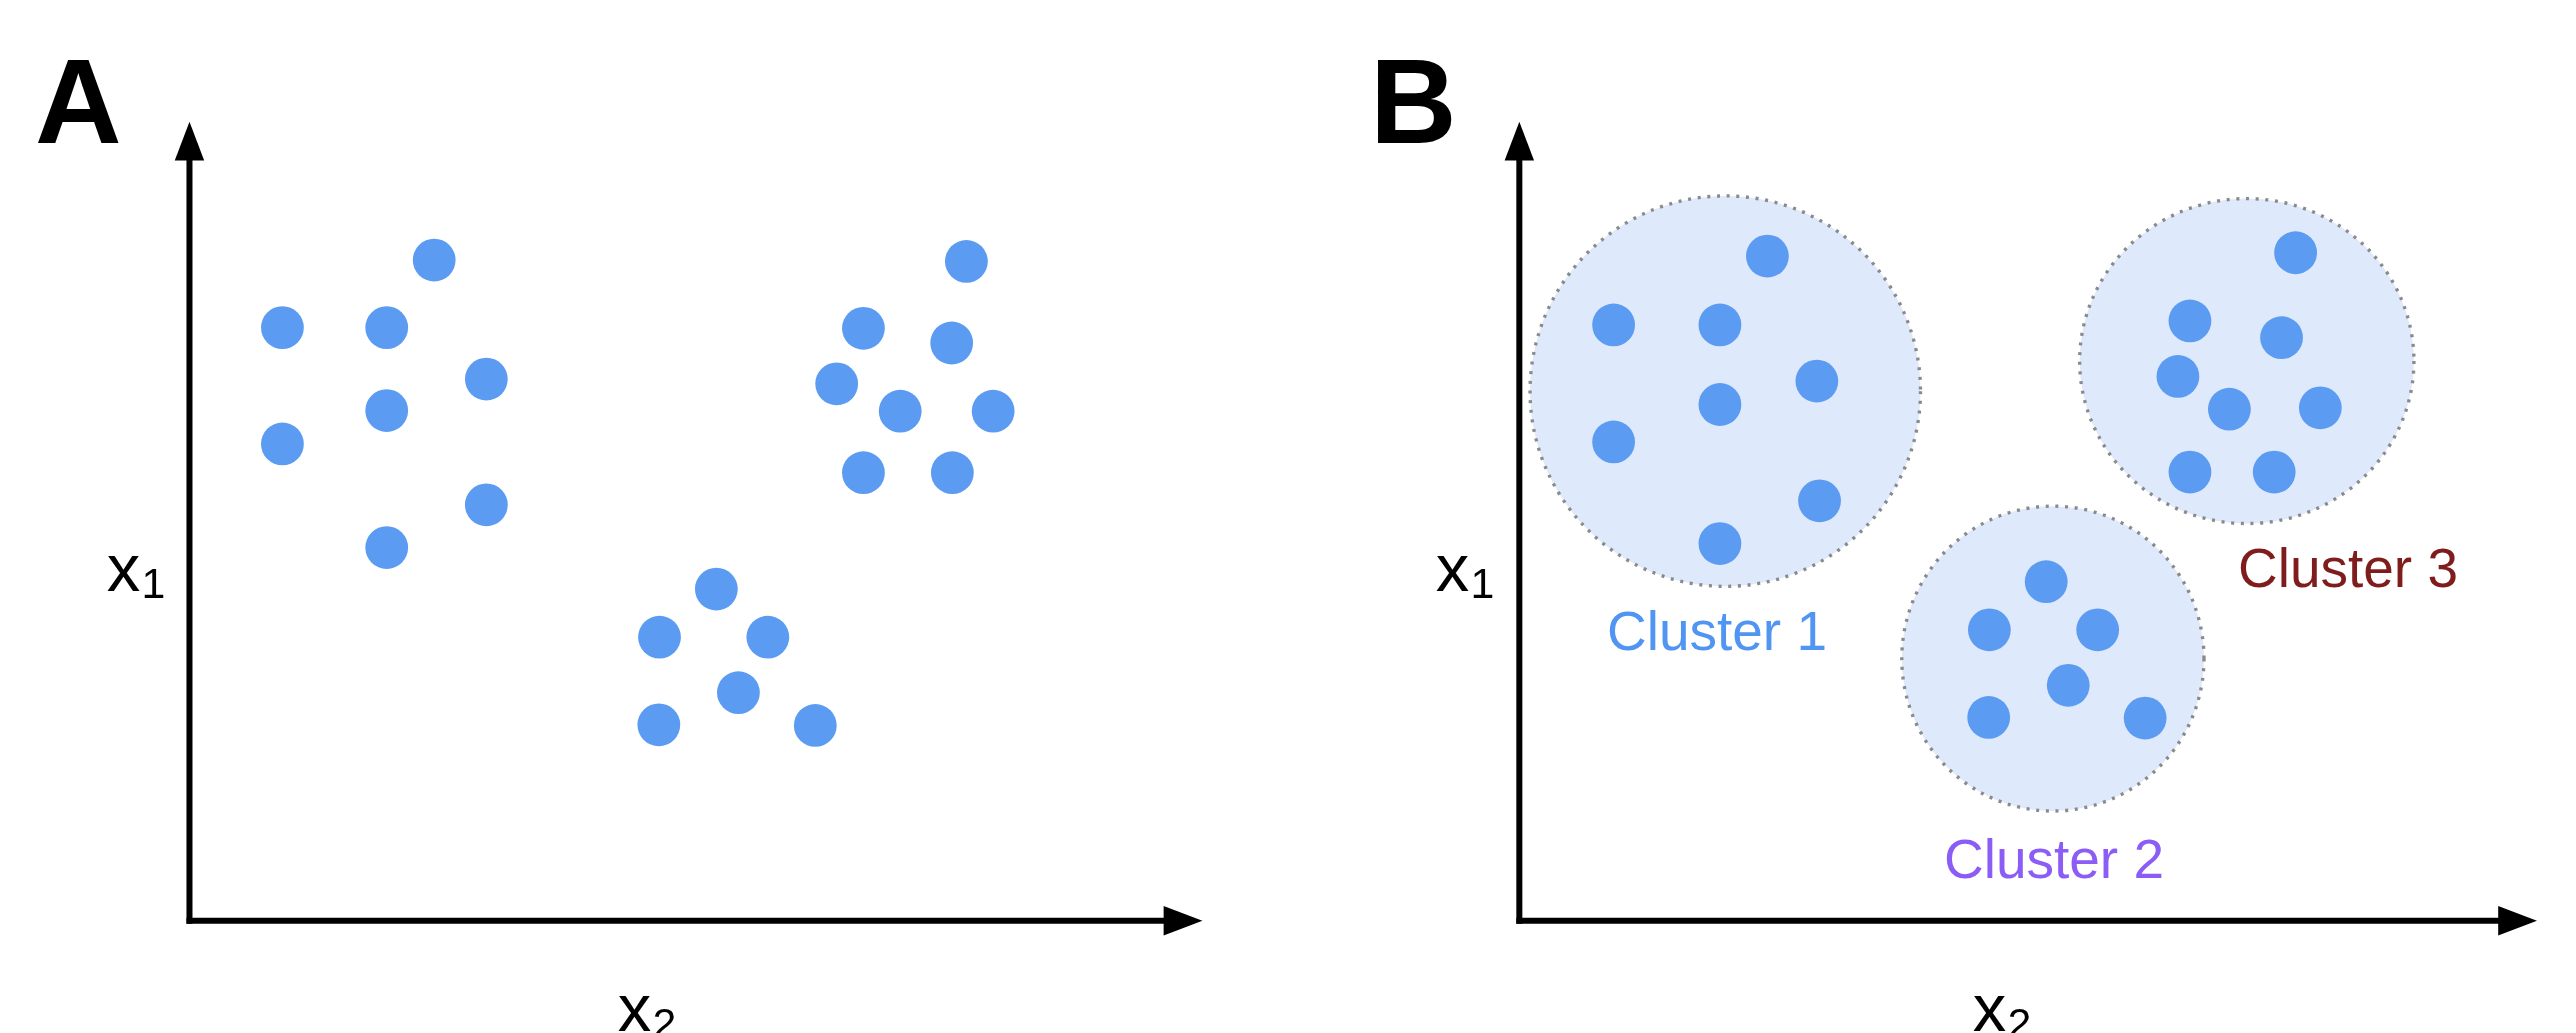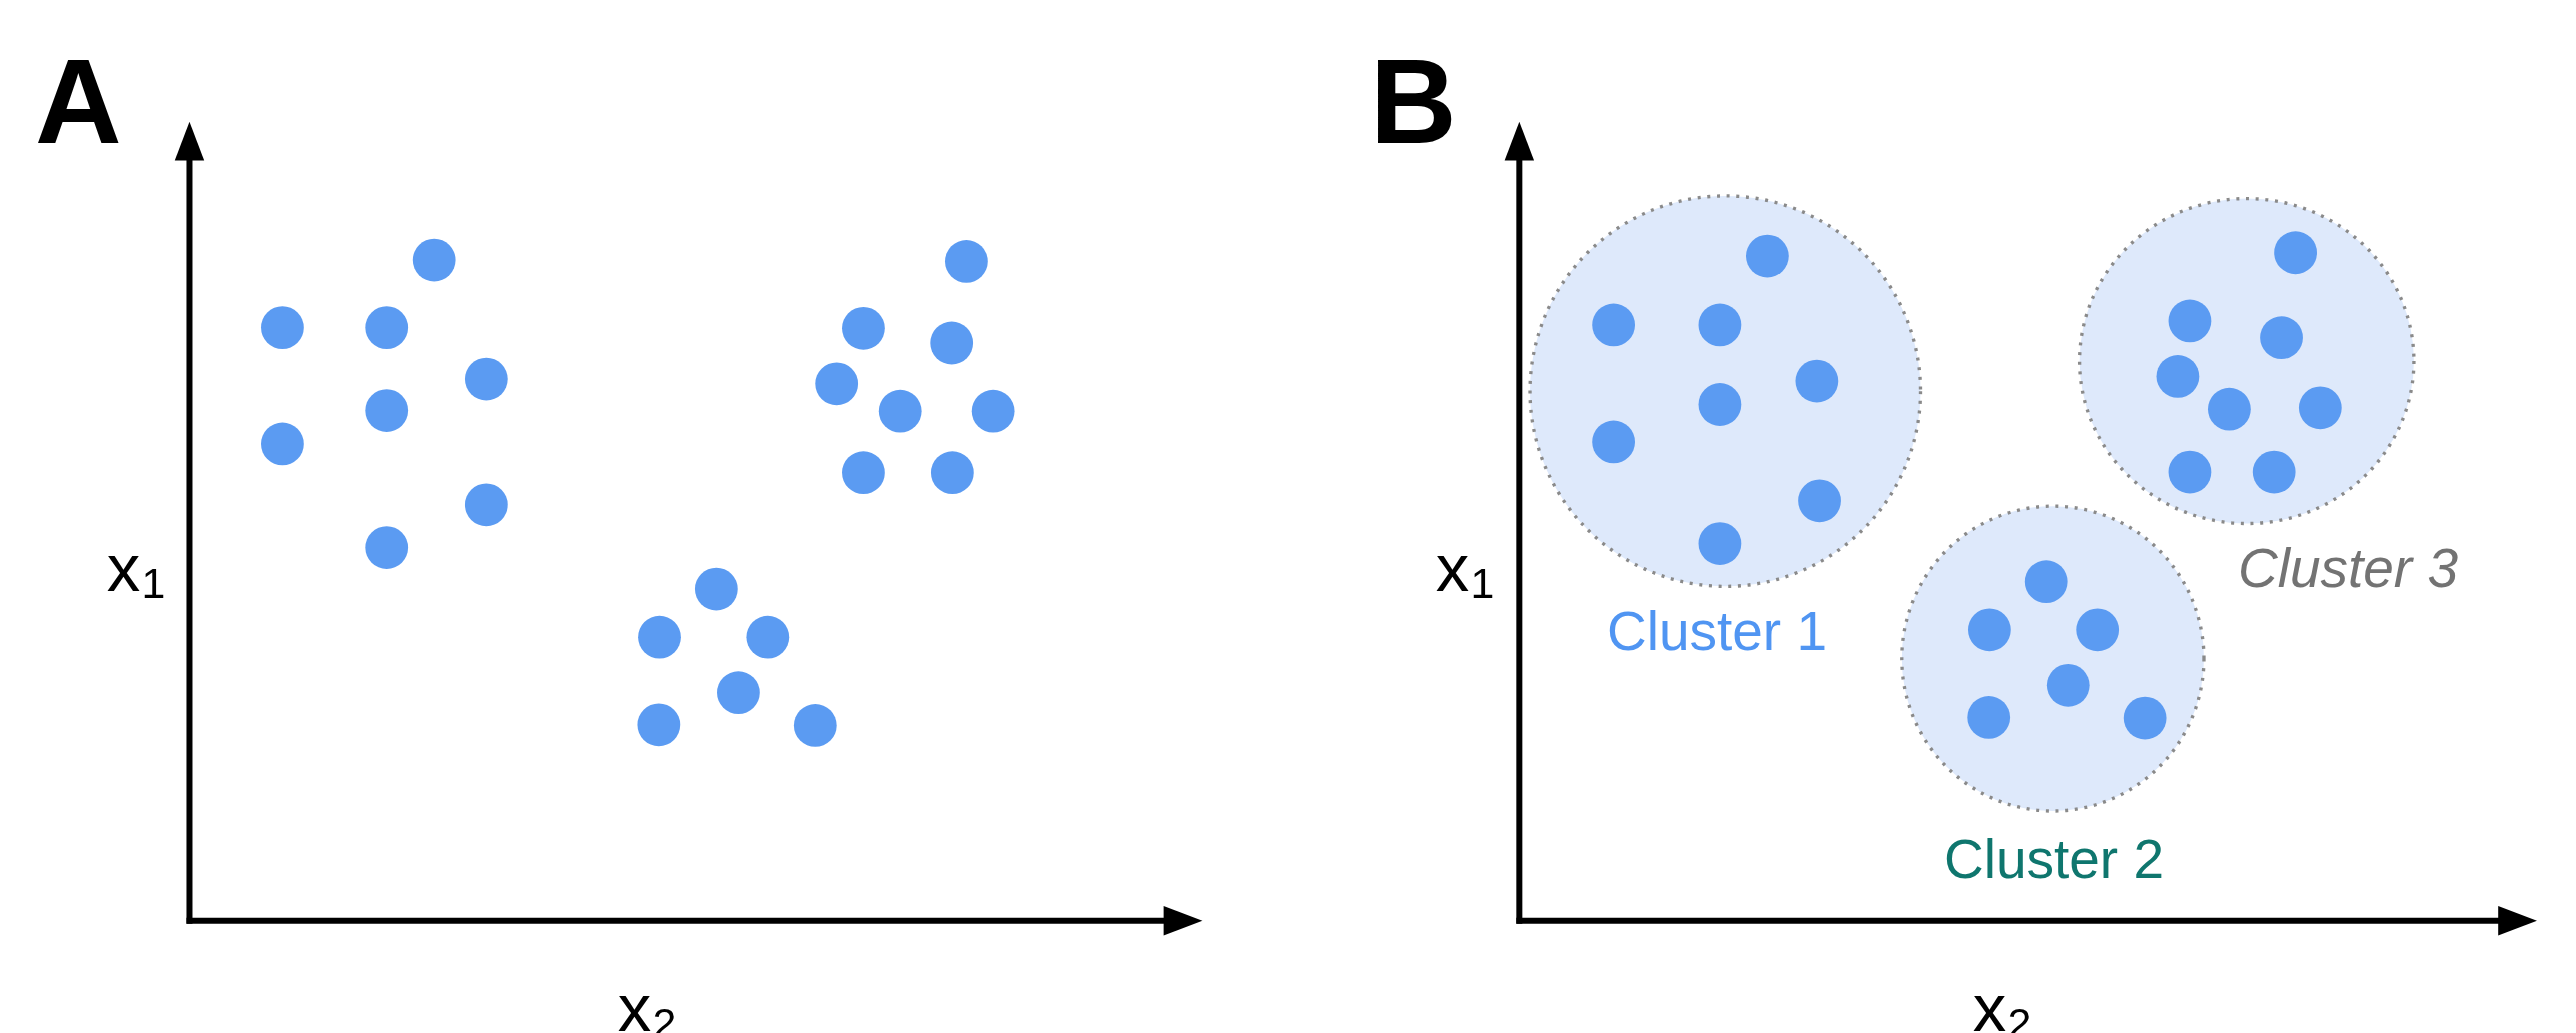--- a/index.html
+++ b/index.html
@@ -132,17 +132,17 @@
 
   <div class="axis-label y-a"><span>x</span><span class="sub">1</span></div>
 
   <div class="axis-label x-a"><span>x</span><span class="sub">2</span></div>
 
   <div class="axis-label y-b"><span>x</span><span class="sub">1</span></div>
 
   <div class="axis-label x-b"><span>x</span><span class="sub">2</span></div>
 
   <div class="cluster-label c1" style="color: rgb(80, 149, 242); text-align: right;">Cluster 1</div>
-  <div class="cluster-label c2" style="color: #0f766e;">Cluster 2</div>
-  <div class="cluster-label c3" style="color: #737373; font-style: italic;">Cluster 3</div>
+  <div class="cluster-label c2" style="color: #8b5cf6;">Cluster 2</div>
+  <div class="cluster-label c3" style="color: #7f1d1d;">Cluster 3</div>
 
 </div>
 
 
 </body></html>

